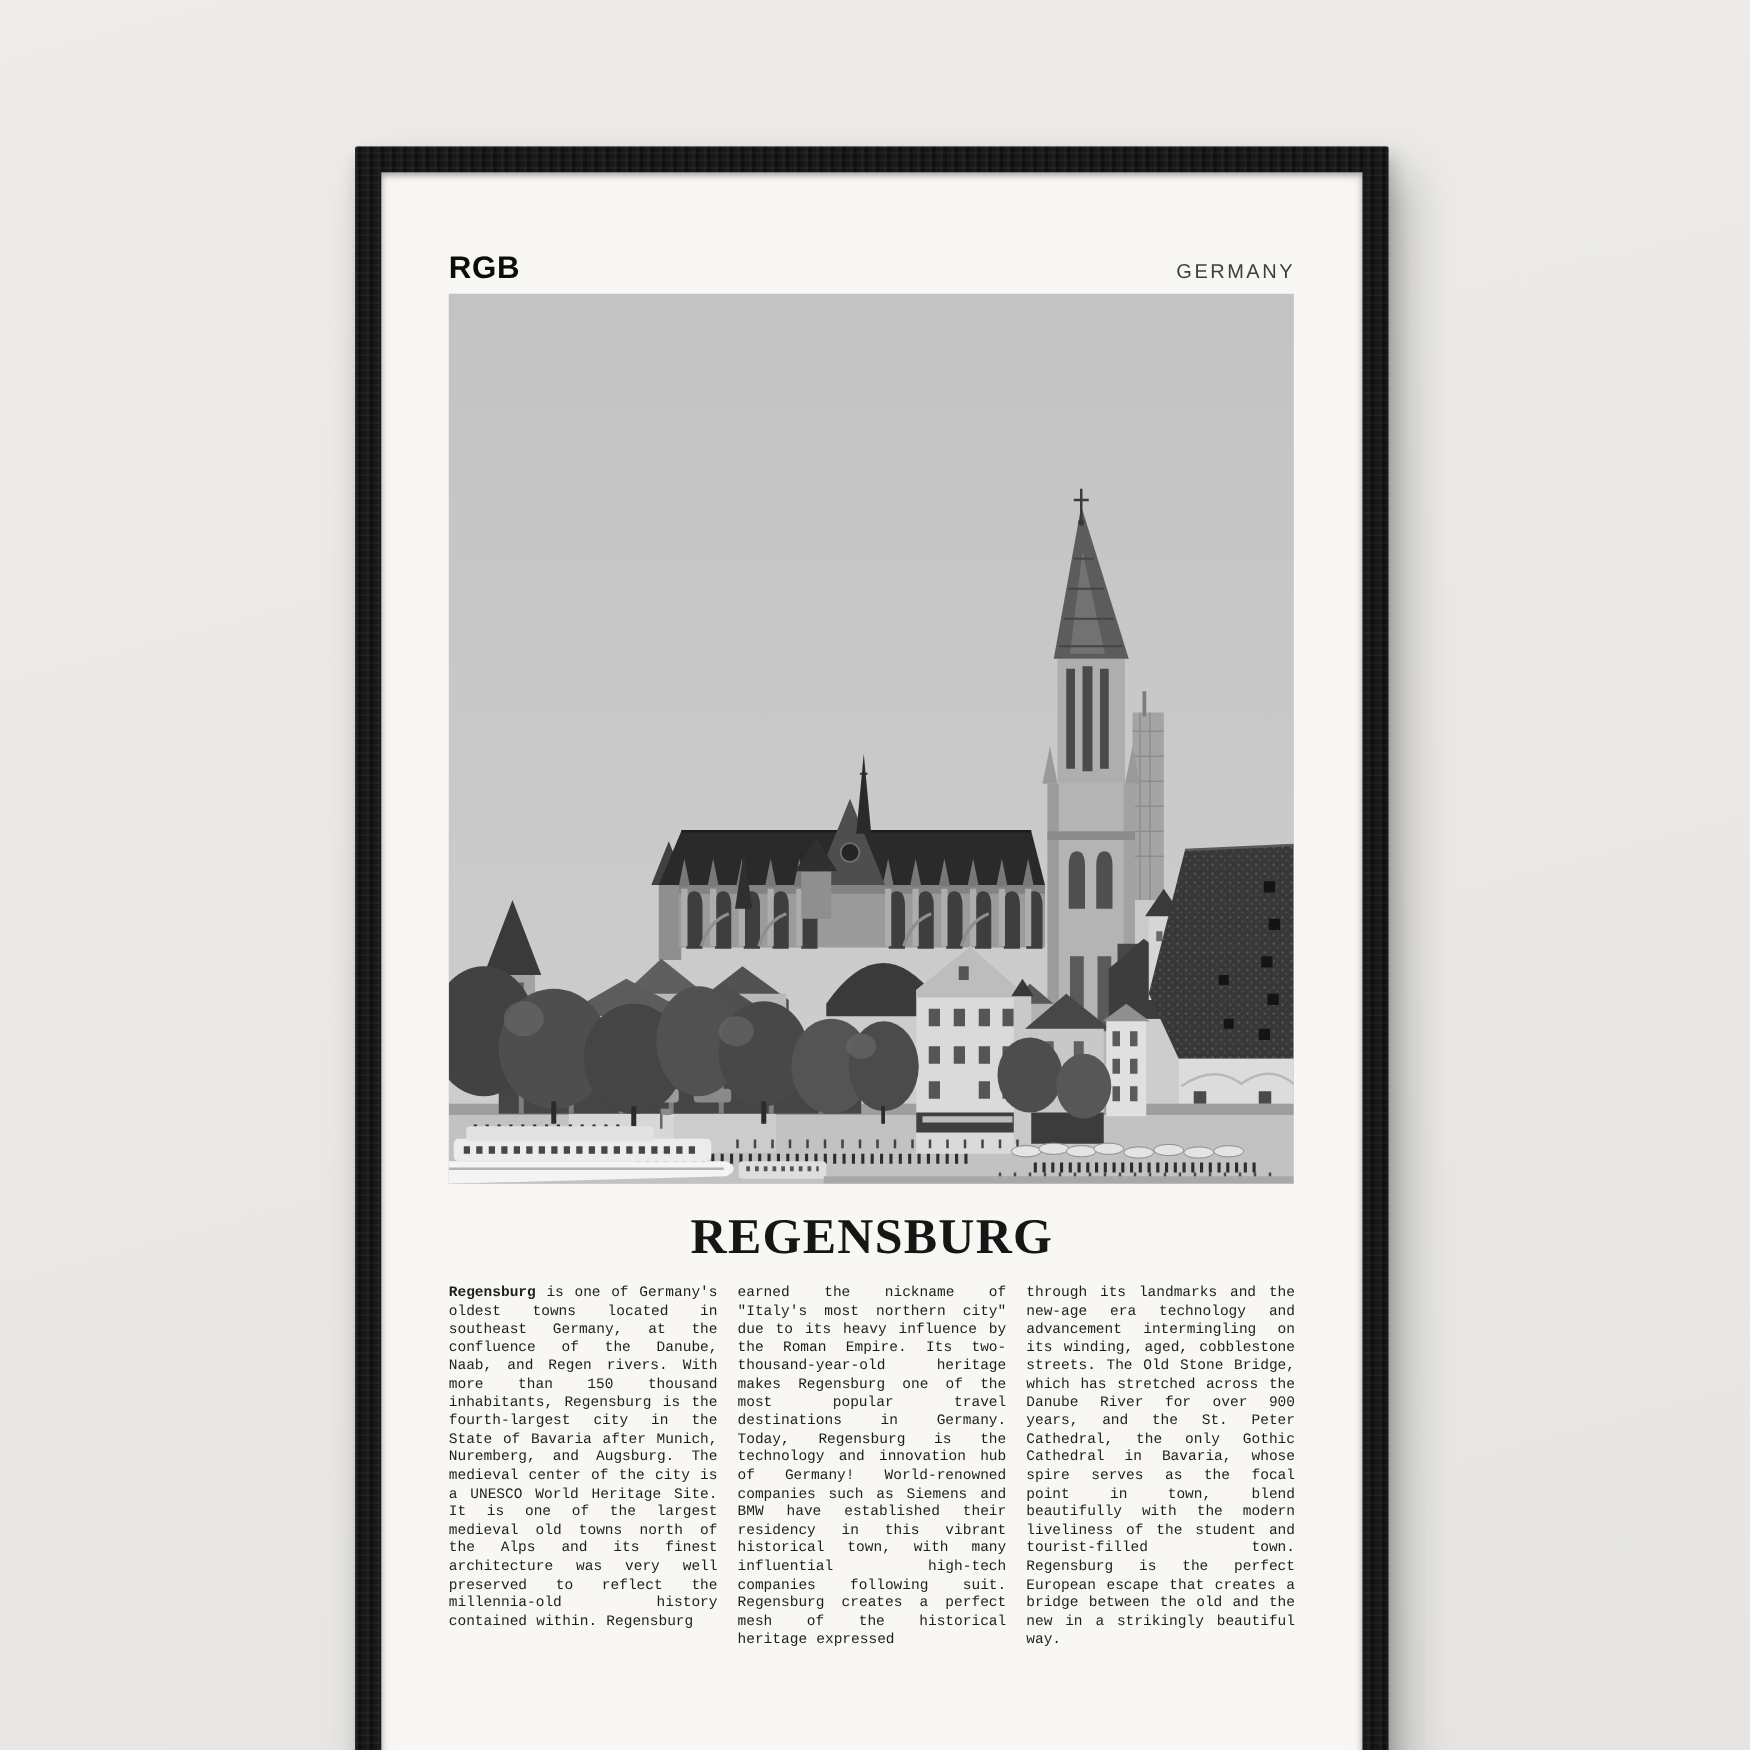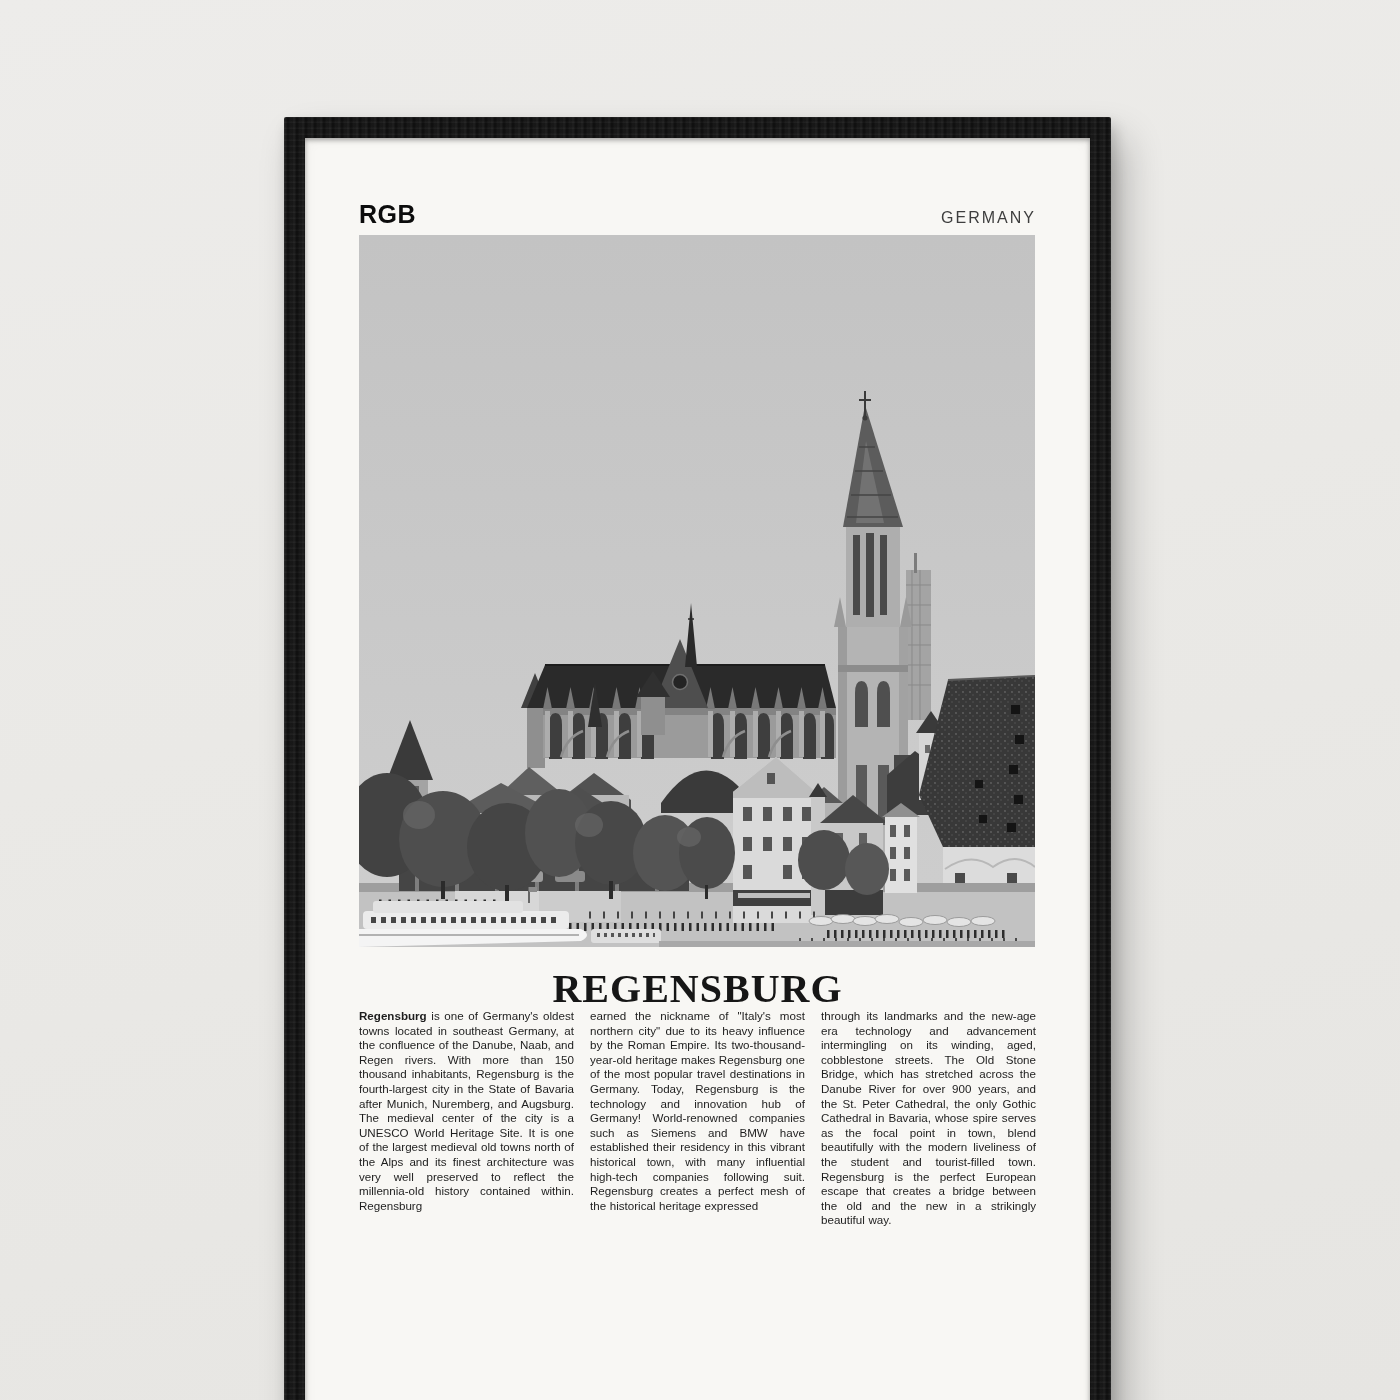--- a/index.html
+++ b/index.html
@@ -37,22 +37,22 @@
   .photo{
     margin-top:6px;width:676px;height:712px;background:#c7c7c7;overflow:hidden;
   }
   .photo svg{display:block;}
   .title{
     margin:22px 0 0;text-align:center;
     font-family:"Liberation Serif",serif;font-weight:700;
     font-size:40px;line-height:1;letter-spacing:1px;color:#161616;
   }
   .columns{
-    display:flex;gap:16px;
-    font-family:Liberation Sans, sans-serif;font-size:11.6px;line-height:1.26;
+    margin-top:19px;display:flex;gap:16px;
+    font-family:Liberation Mono, monospace;font-size:11.6px;line-height:1.26;
     color:#1d1d1d;text-align:justify;
   }
   .columns p{margin:0;flex:1 1 0;}
   .columns p span{word-spacing:.4px;}
 </style>
 </head>
 <body>
 
 <div class="wall">
   <div class="frame">

